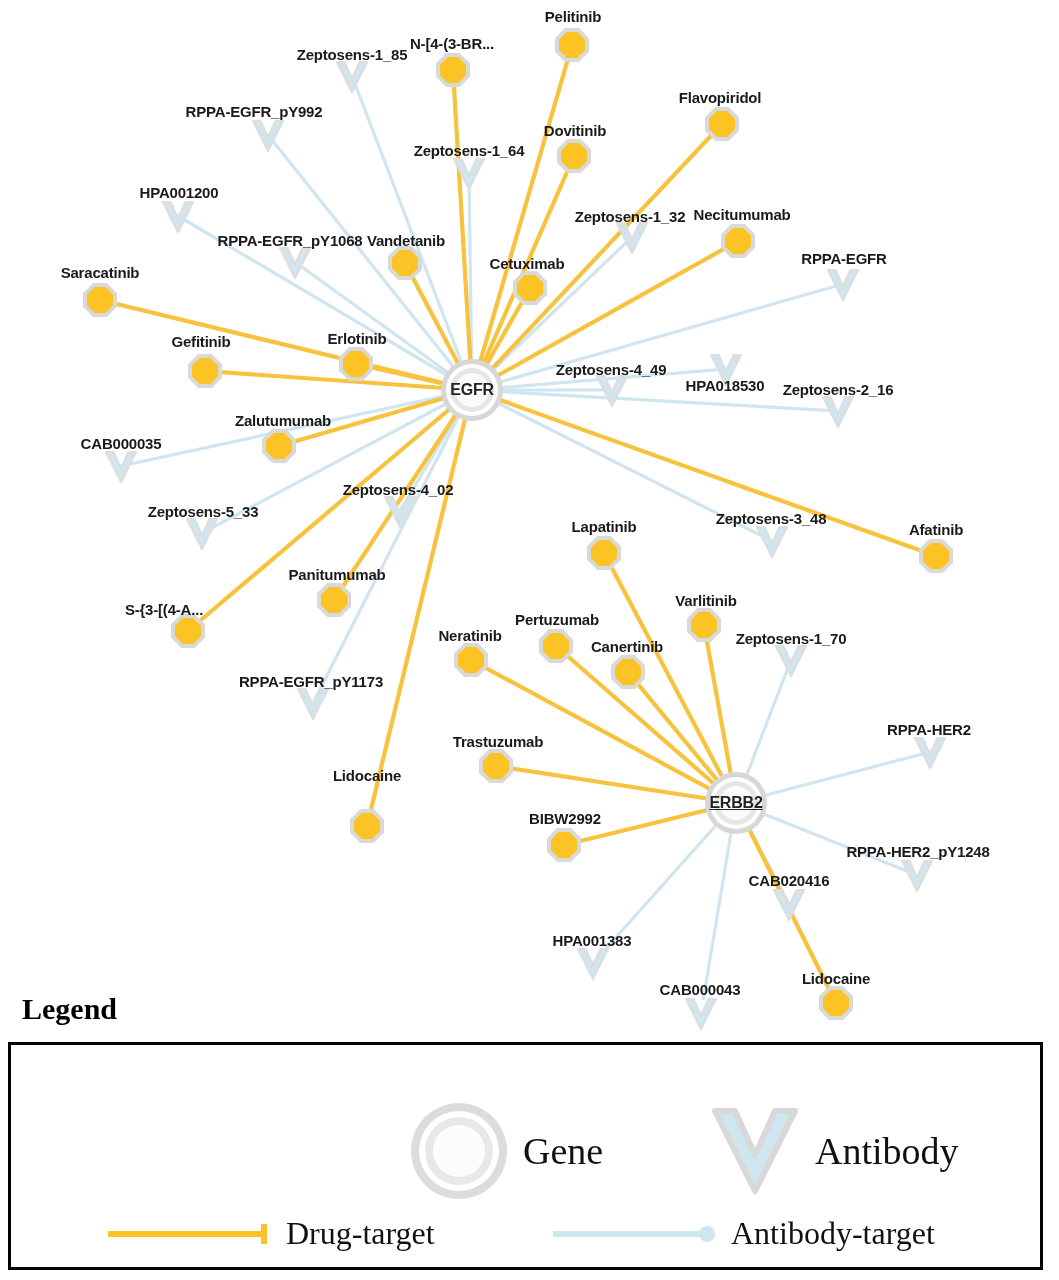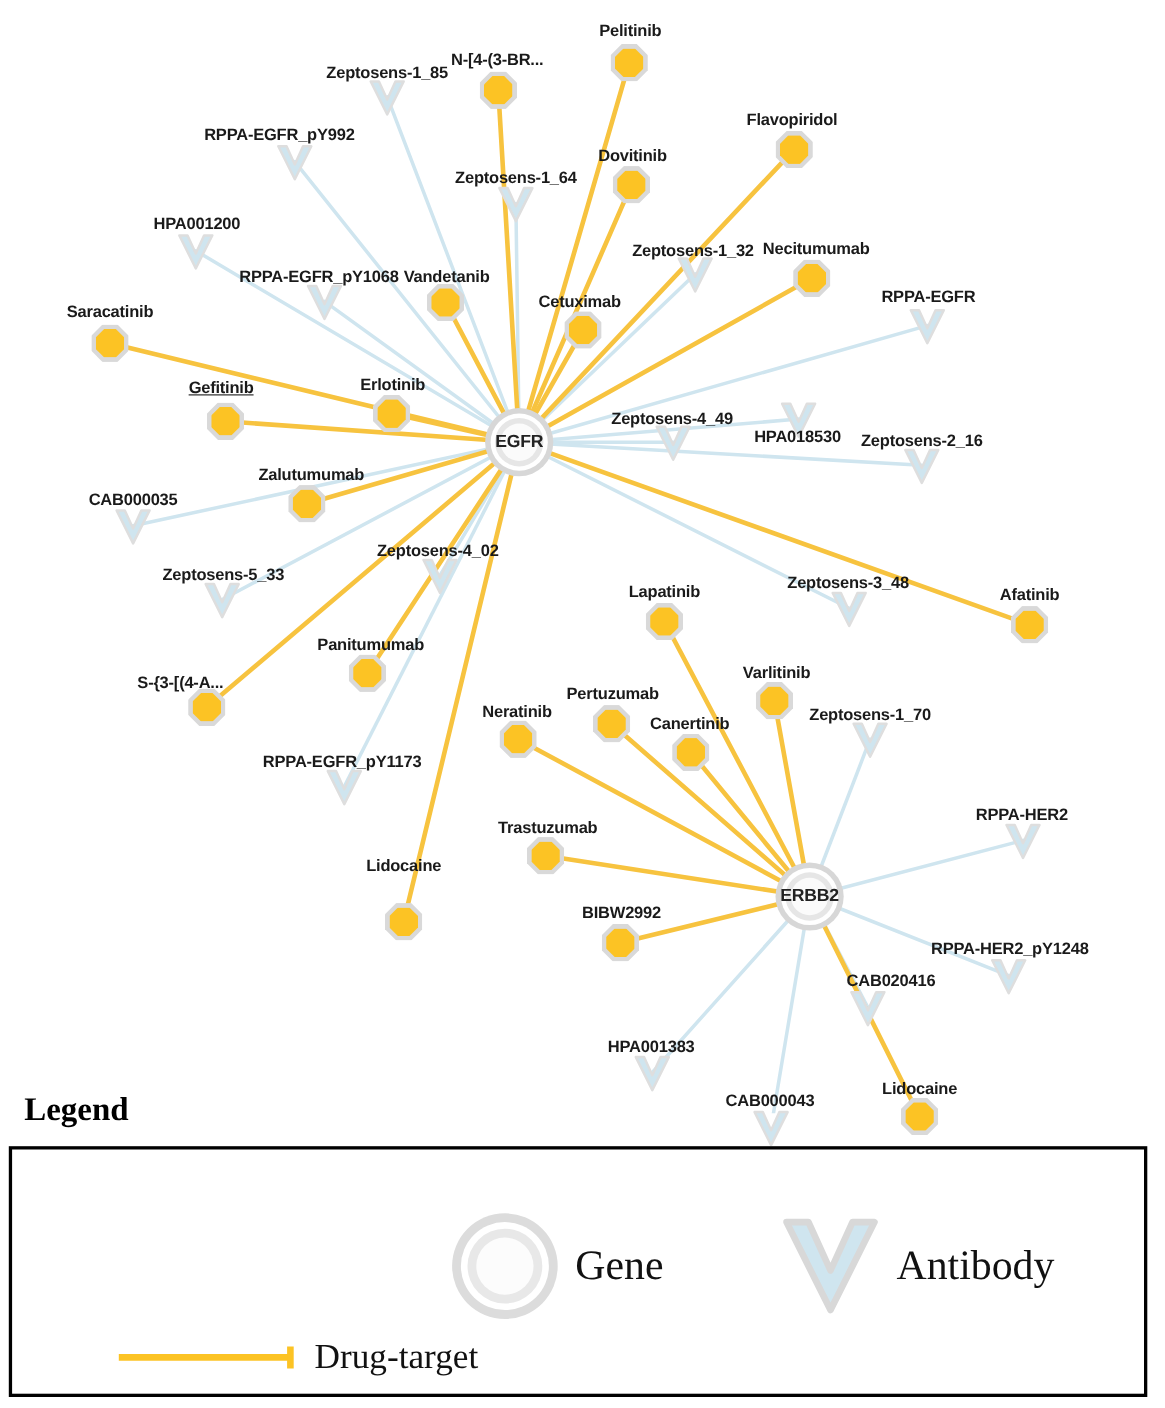--- a/index.html
+++ b/index.html
@@ -1,17 +1,17 @@
 <!DOCTYPE html>
 <html><head>
 <meta charset="utf-8">
 <style>
   html,body{margin:0;padding:0;background:#ffffff;}
   body{width:1059px;height:1280px;position:relative;font-family:"Liberation Sans",sans-serif;overflow:hidden;}
-  #graph{position:absolute;left:0;top:12px;width:982px;height:1000px;}
+  #graph{position:absolute;left:0;top:0;width:982px;height:1000px;}
   .node{position:absolute;transform:translate(-50%,-50%);}
   .drug{width:34px;height:34px;}
   .drug .halo{position:absolute;left:0;top:0;width:34px;height:34px;background:#d9d9d9;clip-path:polygon(30% 0,70% 0,100% 30%,100% 70%,70% 100%,30% 100%,0 70%,0 30%);}
   .drug .core{position:absolute;left:4px;top:4px;width:26px;height:26px;background:#fcc324;clip-path:polygon(30% 0,70% 0,100% 30%,100% 70%,70% 100%,30% 100%,0 70%,0 30%);}
   .gene{width:62px;height:62px;}
   .gene .ring{position:absolute;left:0;top:0;width:62px;height:62px;border-radius:50%;background:#d7d7d7;}
   .gene .ring2{position:absolute;left:5px;top:5px;width:52px;height:52px;border-radius:50%;background:#ffffff;}
   .gene .ring3{position:absolute;left:9px;top:9px;width:44px;height:44px;border-radius:50%;background:#e6e6e6;}
   .gene .ring4{position:absolute;left:14px;top:14px;width:34px;height:34px;border-radius:50%;background:#fbfbfb;}
   .ab{width:34px;height:34px;}
@@ -117,21 +117,21 @@
       <div class="label " style="left: 100px; top: 272px;">Saracatinib</div>
       <div class="node drug" style="left: 356px; top: 364px;">
         <span class="halo"></span>
         <span class="core"></span>
       </div>
       <div class="label " style="left: 357px; top: 338px;">Erlotinib</div>
       <div class="node drug" style="left: 205px; top: 371px;">
         <span class="halo"></span>
         <span class="core"></span>
       </div>
-      <div class="label " style="left: 201px; top: 341px; text-decoration: underline;">Gefitinib</div>
+      <div class="label " style="left: 201px; top: 341px;">Gefitinib</div>
       <div class="node drug" style="left: 279px; top: 446px;">
         <span class="halo"></span>
         <span class="core"></span>
       </div>
       <div class="label " style="left: 283px; top: 420px;">Zalutumumab</div>
       <div class="node drug" style="left: 936px; top: 556px;">
         <span class="halo"></span>
         <span class="core"></span>
       </div>
       <div class="label " style="left: 936px; top: 529px;">Afatinib</div>
@@ -258,21 +258,21 @@
           <path d="M2 4 L22 44 L42 4 L32 4 L22 26 L12 4 Z" fill="#cfe5ef" stroke="#dedede" stroke-width="3" stroke-linejoin="round"></path>
         </svg></div>
       <div class="label " style="left: 929px; top: 729px;">RPPA-HER2</div>
       <div class="node ab" style="left: 917px; top: 875px;"><svg width="34" height="36" viewBox="0 0 44 48">
           <path d="M2 4 L22 44 L42 4 L32 4 L22 26 L12 4 Z" fill="#cfe5ef" stroke="#dedede" stroke-width="3" stroke-linejoin="round"></path>
         </svg></div>
       <div class="label " style="left: 918px; top: 851px;">RPPA-HER2_pY1248</div>
       <div class="node ab" style="left: 789px; top: 904px;"><svg width="34" height="36" viewBox="0 0 44 48">
           <path d="M2 4 L22 44 L42 4 L32 4 L22 26 L12 4 Z" fill="#cfe5ef" stroke="#dedede" stroke-width="3" stroke-linejoin="round"></path>
         </svg></div>
-      <div class="label " style="left: 789px; top: 880px; margin-left: 21px;">CAB020416</div>
+      <div class="label " style="left: 789px; top: 880px;">CAB020416</div>
       <div class="node ab" style="left: 593px; top: 963px;"><svg width="34" height="36" viewBox="0 0 44 48">
           <path d="M2 4 L22 44 L42 4 L32 4 L22 26 L12 4 Z" fill="#cfe5ef" stroke="#dedede" stroke-width="3" stroke-linejoin="round"></path>
         </svg></div>
       <div class="label " style="left: 592px; top: 940px;">HPA001383</div>
       <div class="node ab" style="left: 701px; top: 1013px;"><svg width="34" height="36" viewBox="0 0 44 48">
           <path d="M2 4 L22 44 L42 4 L32 4 L22 26 L12 4 Z" fill="#cfe5ef" stroke="#dedede" stroke-width="3" stroke-linejoin="round"></path>
         </svg></div>
       <div class="label " style="left: 700px; top: 989px;">CAB000043</div>
       <div class="node gene" style="left: 472px; top: 390px;">
         <span class="ring"></span>
@@ -280,21 +280,21 @@
         <span class="ring3"></span>
         <span class="ring4"></span>
       </div>
       <div class="label gene-label" style="left: 472px; top: 390px;">EGFR</div>
       <div class="node gene" style="left: 736px; top: 803px;">
         <span class="ring"></span>
         <span class="ring2"></span>
         <span class="ring3"></span>
         <span class="ring4"></span>
       </div>
-      <div class="label gene-label" style="left: 736px; top: 803px;">ERBB2</div>
+      <div class="label gene-label" style="left: 736px; top: 803px; text-decoration: underline;">ERBB2</div>
     </div>
 </div>
 
 <div id="legend-title">Legend</div>
 <div id="legend-box">
   <div class="leg-item" style="left:400px;top:58px;">
     <span style="position:relative;display:inline-block;width:96px;height:96px;">
       <span style="position:absolute;left:0;top:0;width:96px;height:96px;border-radius:50%;background:#dcdcdc;"></span>
       <span style="position:absolute;left:8px;top:8px;width:80px;height:80px;border-radius:50%;background:#ffffff;"></span>
       <span style="position:absolute;left:14px;top:14px;width:68px;height:68px;border-radius:50%;background:#e8e8e8;"></span>
@@ -311,13 +311,20 @@
   </div>
 
   <div class="leg-item" style="left:700px;top:58px;">
     <span style="position:relative;display:inline-block;width:88px;height:96px;">
       <svg width="88" height="96" viewBox="0 0 44 48">
           <path d="M2 4 L22 44 L42 4 L32 4 L22 26 L12 4 Z" fill="#cfe5ef" stroke="#d8d8d8" stroke-width="3" stroke-linejoin="round"></path>
         </svg>
     </span>
     <span class="leg-text">Antibody</span>
   </div>
+  <div class="leg-item" style="left:540px;top:170px;">
+    <svg width="170" height="30">
+      <line x1="2" y1="15" x2="152" y2="15" stroke="#cfe5ef" stroke-width="6"></line>
+      <circle cx="156" cy="15" r="8" fill="#cfe5ef"></circle>
+    </svg>
+    <span class="leg-text2">Antibody-target</span>
+  </div>
 </div>
 
 </body></html>

